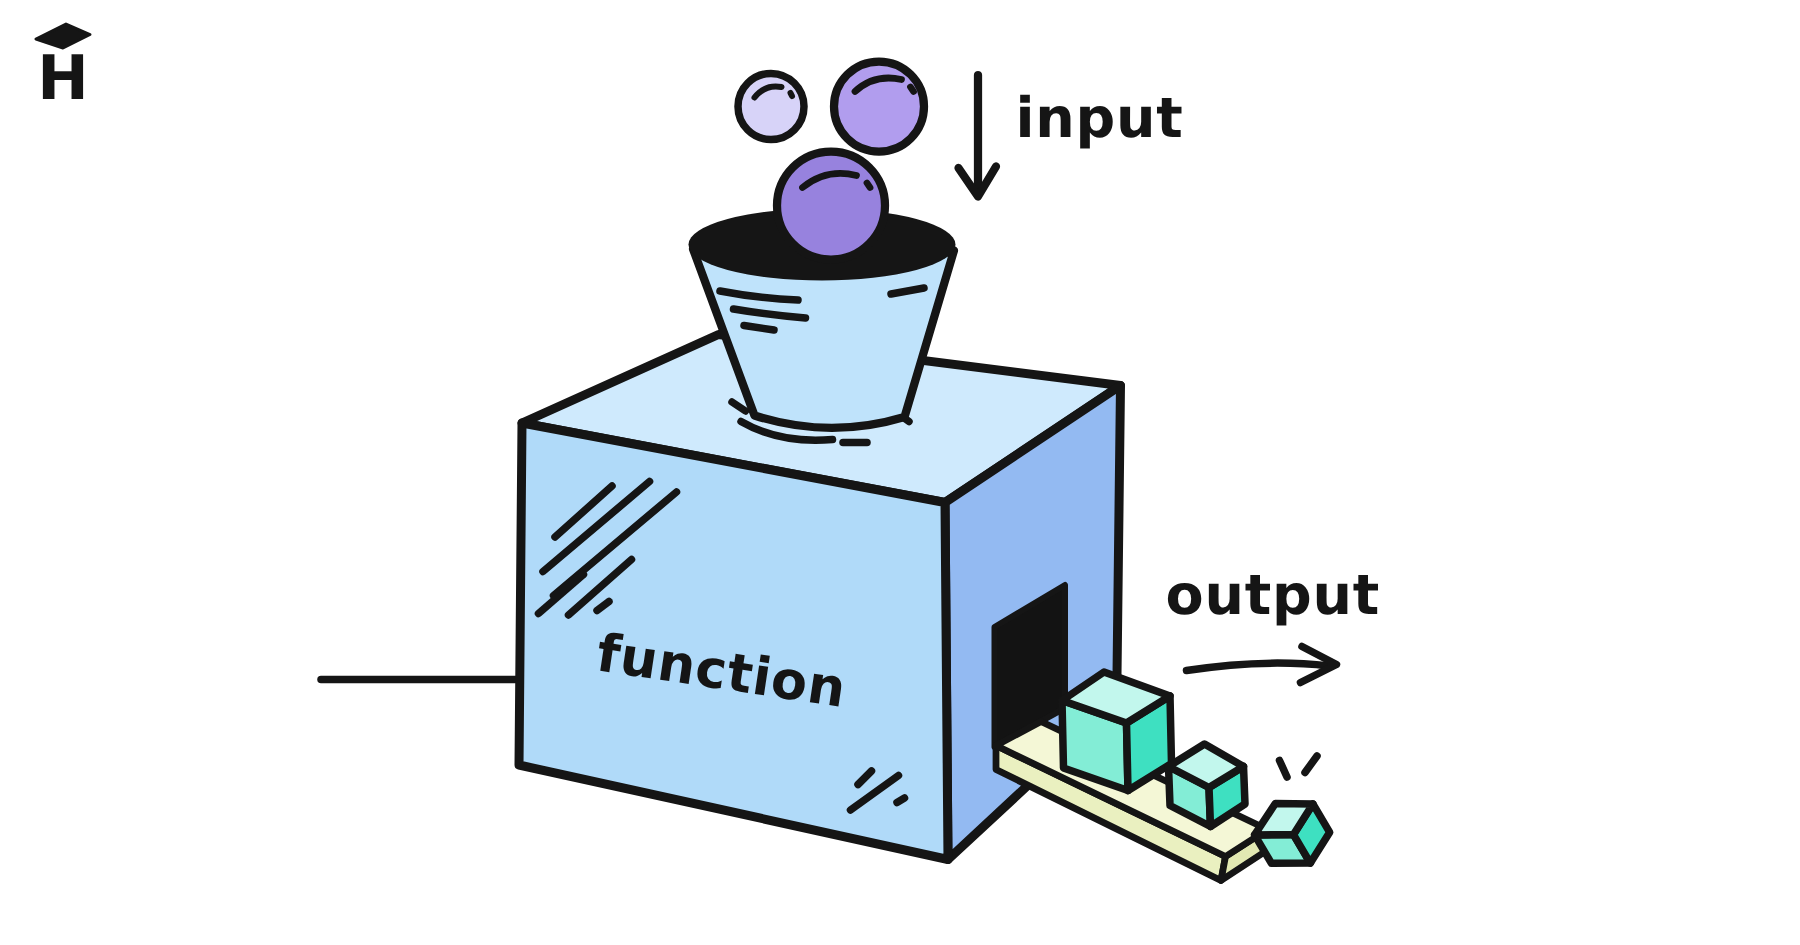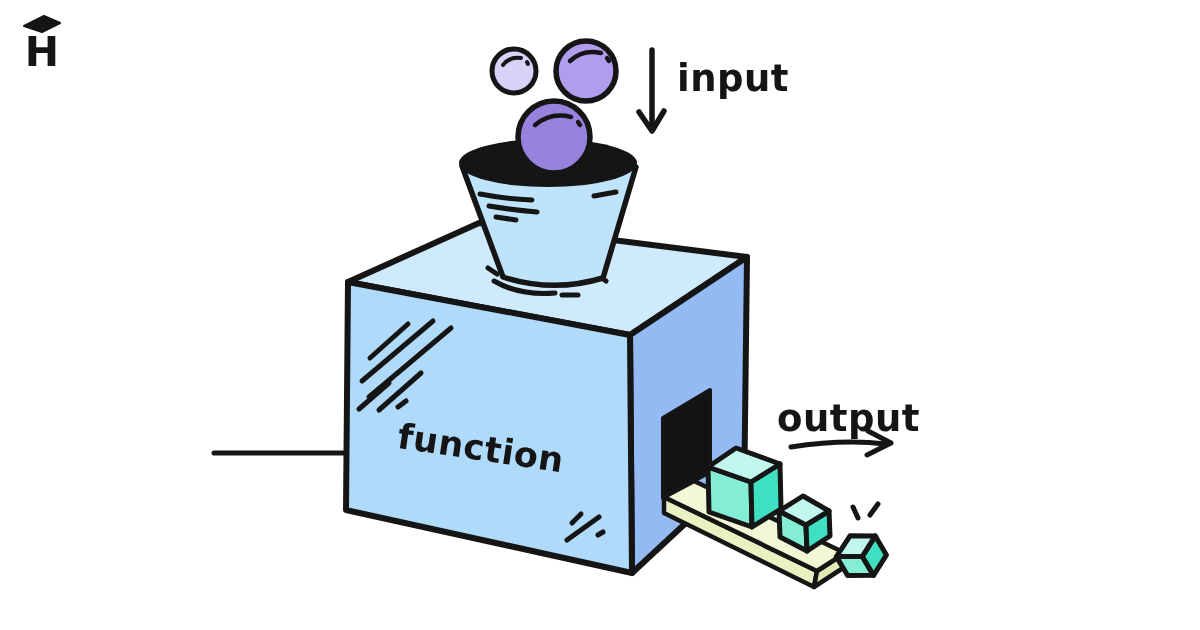--- a/index.html
+++ b/index.html
@@ -6,21 +6,21 @@
   body{
     width:1200px;height:630px;overflow:hidden;position:relative;
     background:#ffffff;
     font-family:"DejaVu Sans", sans-serif;
   }
   .label{
     position:absolute;color:var(--ink);font-weight:700;
     letter-spacing:.5px;white-space:nowrap;user-select:none;
   }
   #label-input{left:677px;top:57px;font-size:37px;}
-  #label-output{left:777px;top:375px;font-size:37px;margin-top:22px;}
+  #label-output{left:777px;top:375px;font-size:37px;}
   #label-function{left:401px;top:416px;font-size:35px;transform:rotate(8.5deg);transform-origin:0 0;}
   svg{position:absolute;left:0;top:0;}
   .ink-stroke{stroke:var(--ink);fill:none;stroke-linecap:round;stroke-linejoin:round;}
 </style>
 </head>
 <body>
 
 <svg width="1200" height="630" viewBox="0 0 1200 630">
 
   <path d="M214,453 L348,453" class="ink-stroke" stroke-width="5"></path>

